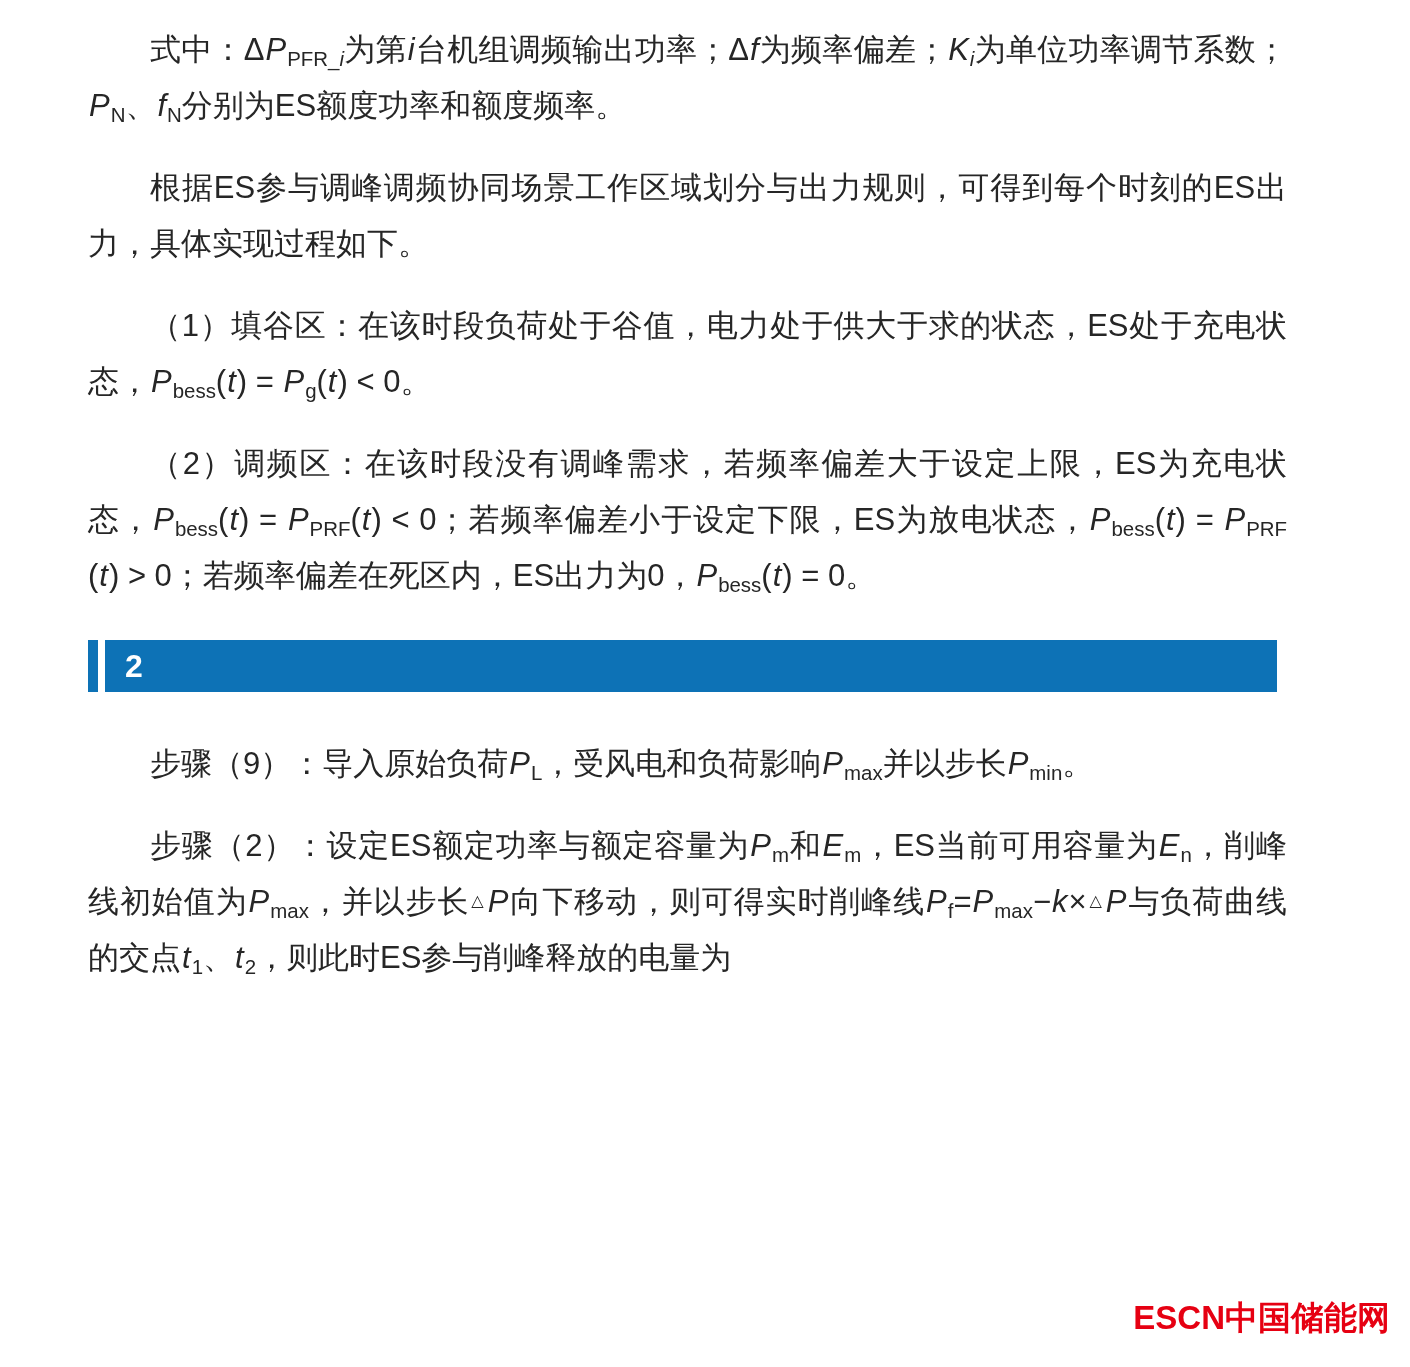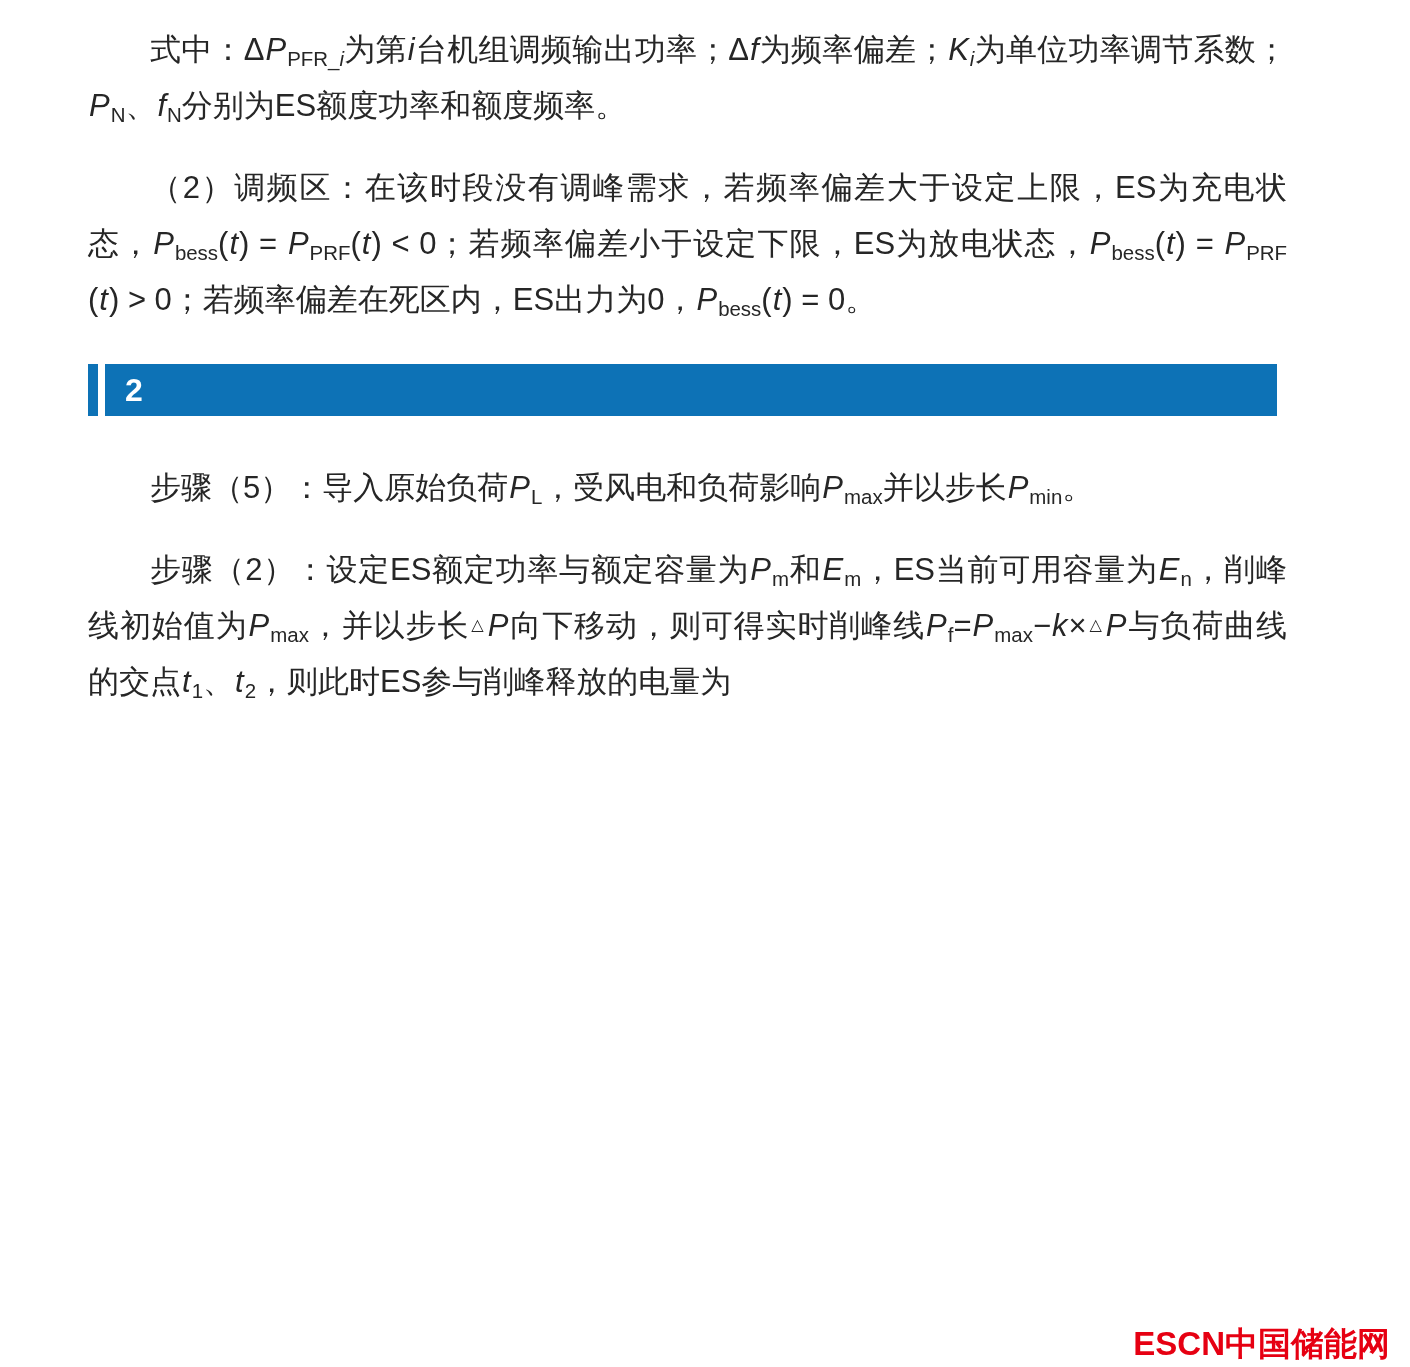--- a/index.html
+++ b/index.html
@@ -67,48 +67,50 @@
     padding-left: 20px;
     font-size: 32px;
     font-weight: 700;
   }
   .heading-number {
     margin-right: 30px;
   }
   .watermark {
     position: absolute;
     right: 20px;
-    bottom: 0;
+    bottom: 26px;
     font-size: 33px;
     font-weight: 800;
     color: #e60012;
     letter-spacing: 0px;
     white-space: nowrap;
   }
 </style>
 </head>
 <body>
 
 <div class="content">
 
   <p class="para"><span>式中：Δ</span><span class="var">P</span><span class="sub">PFR_</span><span class="sub var">i</span><span>为第</span><span class="var">i</span><span>台机组调频输出功率；Δ</span><span class="var">f</span><span>为频率偏差；</span><span class="var">K</span><span class="sub var">i</span><span>为单位功率调节系数；</span><span class="var">P</span><span class="sub">N</span><span>、</span><span class="var">f</span><span class="sub">N</span><span>分别为ES额度功率和额度频率。</span></p>
 
+  <p class="para"><span>根据ES参与调峰调频协同场景工作区域划分与出力规则，可得到每个时刻的ES出力，具体实现过程如下。</span></p>
 
+  <p class="para"><span>（1）填谷区：在该时段负荷处于谷值，电力处于供大于求的状态，ES处于充电状态，</span><span class="var">P</span><span class="sub">bess</span><span>(</span><span class="var">t</span><span>) = </span><span class="var">P</span><span class="sub">g</span><span>(</span><span class="var">t</span><span>) &lt; 0。</span></p>
 
   <p class="para"><span>（2）调频区：在该时段没有调峰需求，若频率偏差大于设定上限，ES为充电状态，</span><span class="var">P</span><span class="sub">bess</span><span>(</span><span class="var">t</span><span>) = </span><span class="var">P</span><span class="sub">PRF</span><span>(</span><span class="var">t</span><span>) &lt; 0；若频率偏差小于设定下限，ES为放电状态，</span><span class="var">P</span><span class="sub">bess</span><span>(</span><span class="var">t</span><span>) = </span><span class="var">P</span><span class="sub">PRF</span><span>(</span><span class="var">t</span><span>) &gt; 0；若频率偏差在死区内，ES出力为0，</span><span class="var">P</span><span class="sub">bess</span><span>(</span><span class="var">t</span><span>) = 0。</span></p>
 
 
   <div class="section-heading">
     <div class="accent-bar"></div>
     <div class="heading-gap"></div>
     <div class="heading-banner">
       <span class="heading-number">2</span>
     </div>
   </div>
 
 
-  <p class="para"><span>步骤（5）：导入原始负荷</span><span class="var">P</span><span class="sub">L</span><span>，受风电和负荷影响</span><span class="var">P</span><span class="sub">max</span><span>并以步长</span><span class="var">P</span><span class="sub">min</span><span>。</span></p>
+  <p class="para"><span>步骤（9）：导入原始负荷</span><span class="var">P</span><span class="sub">L</span><span>，受风电和负荷影响</span><span class="var">P</span><span class="sub">max</span><span>并以步长</span><span class="var">P</span><span class="sub">min</span><span>。</span></p>
 
   <p class="para"><span>步骤（2）：设定ES额定功率与额定容量为</span><span class="var">P</span><span class="sub">m</span><span>和</span><span class="var">E</span><span class="sub">m</span><span>，ES当前可用容量为</span><span class="var">E</span><span class="sub">n</span><span>，削峰线初始值为</span><span class="var">P</span><span class="sub">max</span><span>，并以步长</span><span class="tri">△</span><span class="var">P</span><span>向下移动，则可得实时削峰线</span><span class="var">P</span><span class="sub">f</span><span>=</span><span class="var">P</span><span class="sub">max</span><span>−</span><span class="var">k</span><span>×</span><span class="tri">△</span><span class="var">P</span><span>与负荷曲线的交点</span><span class="var">t</span><span class="sub">1</span><span>、</span><span class="var">t</span><span class="sub">2</span><span>，则此时ES参与削峰释放的电量为</span></p>
 
 </div>
 
 <div class="watermark">ESCN中国储能网</div>
 
 </body></html>

